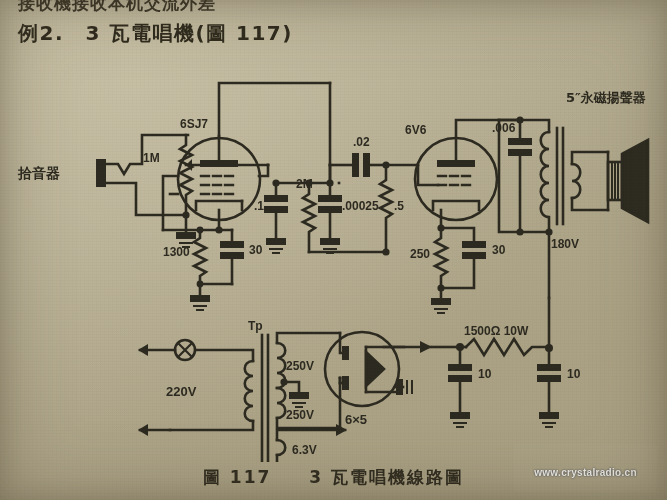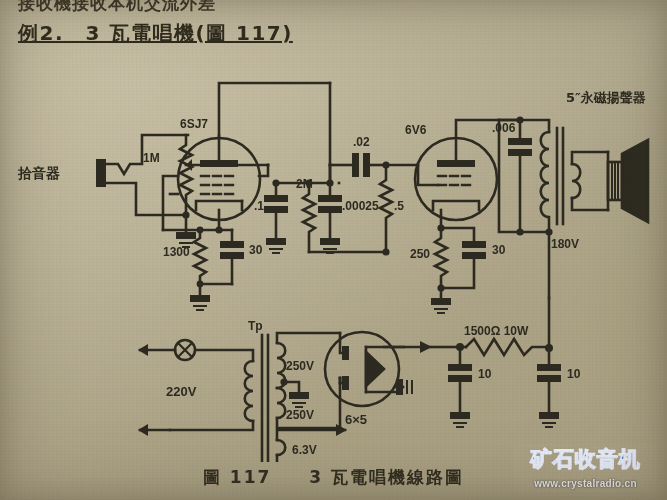--- a/index.html
+++ b/index.html
@@ -38,21 +38,20 @@
   .toprow span{
     display:block;font-size:17px;font-weight:bold;color:#3b3527;
     letter-spacing:1px;line-height:18px;
     filter:blur(.25px);
   }
   .heading{
     position:absolute;left:18px;top:20px;
     font-size:20px;font-weight:bold;color:#2e2a1d;
     letter-spacing:1.5px;
     filter:blur(.15px);
-    text-decoration:underline;
   }
 
   .caption{
     position:absolute;left:0;top:466px;width:667px;text-align:center;
     font-size:17px;font-weight:bold;color:#302c20;letter-spacing:2px;
     filter:blur(.15px);
   }
 
   
   #schem{position:absolute;left:0;top:52px;width:667px;height:410px;}
@@ -381,19 +380,18 @@
       <text x="345" y="372" font-size="13">6×5</text>
       <text x="464" y="283">1500Ω 10W</text>
       <text x="478" y="326">10</text>
       <text x="567" y="326">10</text>
     </g>
   </svg>
 
   <div class="caption cjk">圖 117　　3 瓦電唱機線路圖</div>
 
   <div id="wm">
-    <div class="cn cjk">矿石收音机</div>
     <div class="url">www.crystalradio.cn</div>
   </div>
 
   <div id="grain"></div>
   <div id="vig"></div>
 </div>
 
 </body></html>

